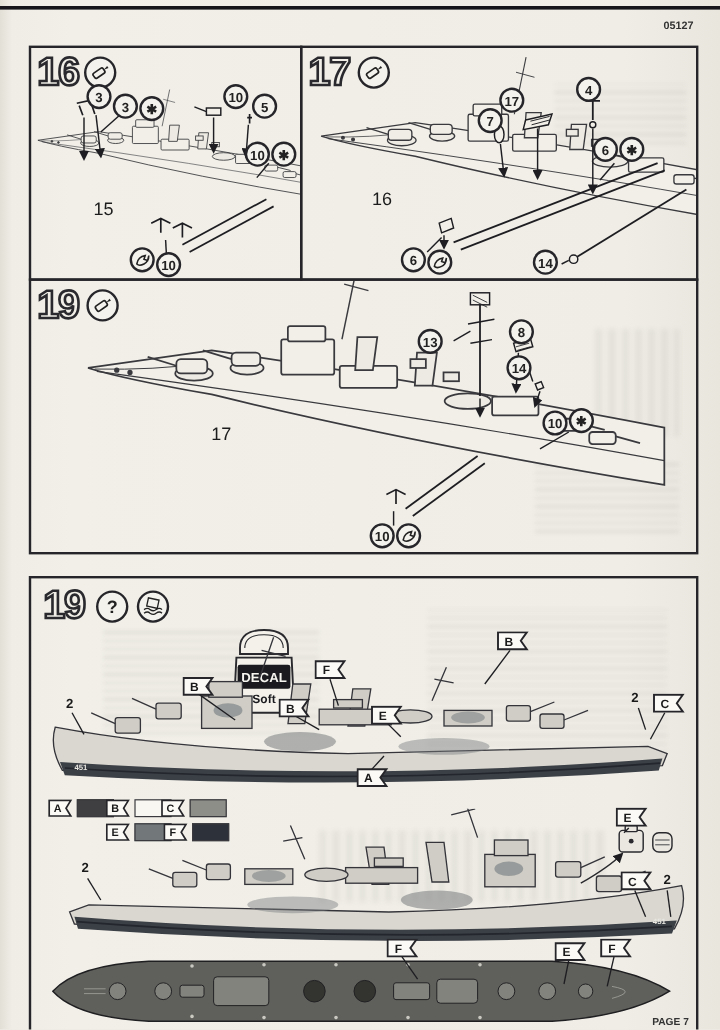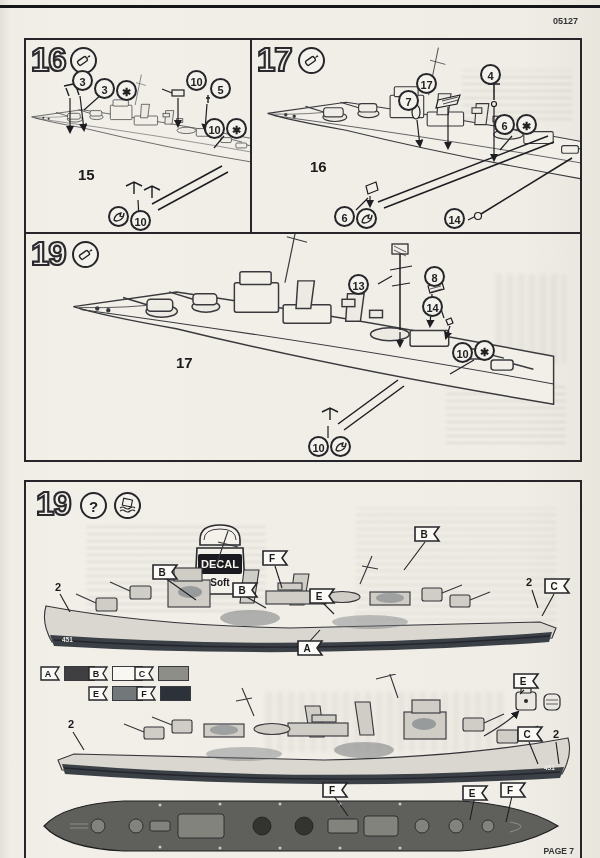--- a/index.html
+++ b/index.html
@@ -8,21 +8,21 @@
   .topedge{position:absolute;left:0;top:5px;width:600px;height:3px;background:#15151a;}
   .box{position:absolute;border:2px solid #26262a;background:transparent;}
   .b16{left:24px;top:38px;width:224px;height:192px;}
   .b17{left:250px;top:38px;width:328px;height:192px;}
   .b18{left:24px;top:232px;width:554px;height:226px;}
   .b19{left:24px;top:480px;width:554px;height:384px;}
   .stepnum{position:absolute;font-weight:800;font-size:33px;line-height:1;color:#f1efe8;-webkit-text-stroke:2.2px #2a2a2e;letter-spacing:-1px;}
   .co{position:absolute;width:21px;height:21px;border:2px solid #26262a;border-radius:50%;background:#f4f2ec;text-align:center;font-weight:bold;font-size:11px;line-height:20px;box-sizing:border-box;}
   .co.hdr{width:27px;height:27px;line-height:25px;}
   .co svg{display:block;margin:1px auto;}
-  .shiplabel{position:absolute;font-weight:700;font-size:15px;color:#1c1c1c;}
+  .shiplabel{position:absolute;font-weight:400;font-size:15px;color:#1c1c1c;}
   .art{position:absolute;left:0;top:0;}
   .flag{position:absolute;}
   .num2{position:absolute;font-weight:800;font-size:11px;color:#1a1a1a;}
   .legend{position:absolute;display:flex;align-items:center;gap:3px;}
   .legend .sw{width:31px;height:15px;border:1.5px solid #3a3a3e;box-sizing:border-box;}
   .title19{position:absolute;font-weight:700;font-size:10.5px;color:#191919;text-align:center;}
   .kitno{position:absolute;right:22px;top:16px;font-size:9px;font-weight:700;color:#333;}
   .pageno{position:absolute;right:26px;top:846px;font-size:8.5px;font-weight:700;color:#333;}
   .bleed{position:absolute;opacity:.14;filter:blur(1.6px);background:repeating-linear-gradient(0deg,rgba(100,100,92,.9) 0 2px,transparent 2px 7px);pointer-events:none;}
   .bleed2{position:absolute;opacity:.10;filter:blur(2px);background:repeating-linear-gradient(90deg,rgba(100,100,92,.8) 0 6px,transparent 6px 11px);pointer-events:none;}

